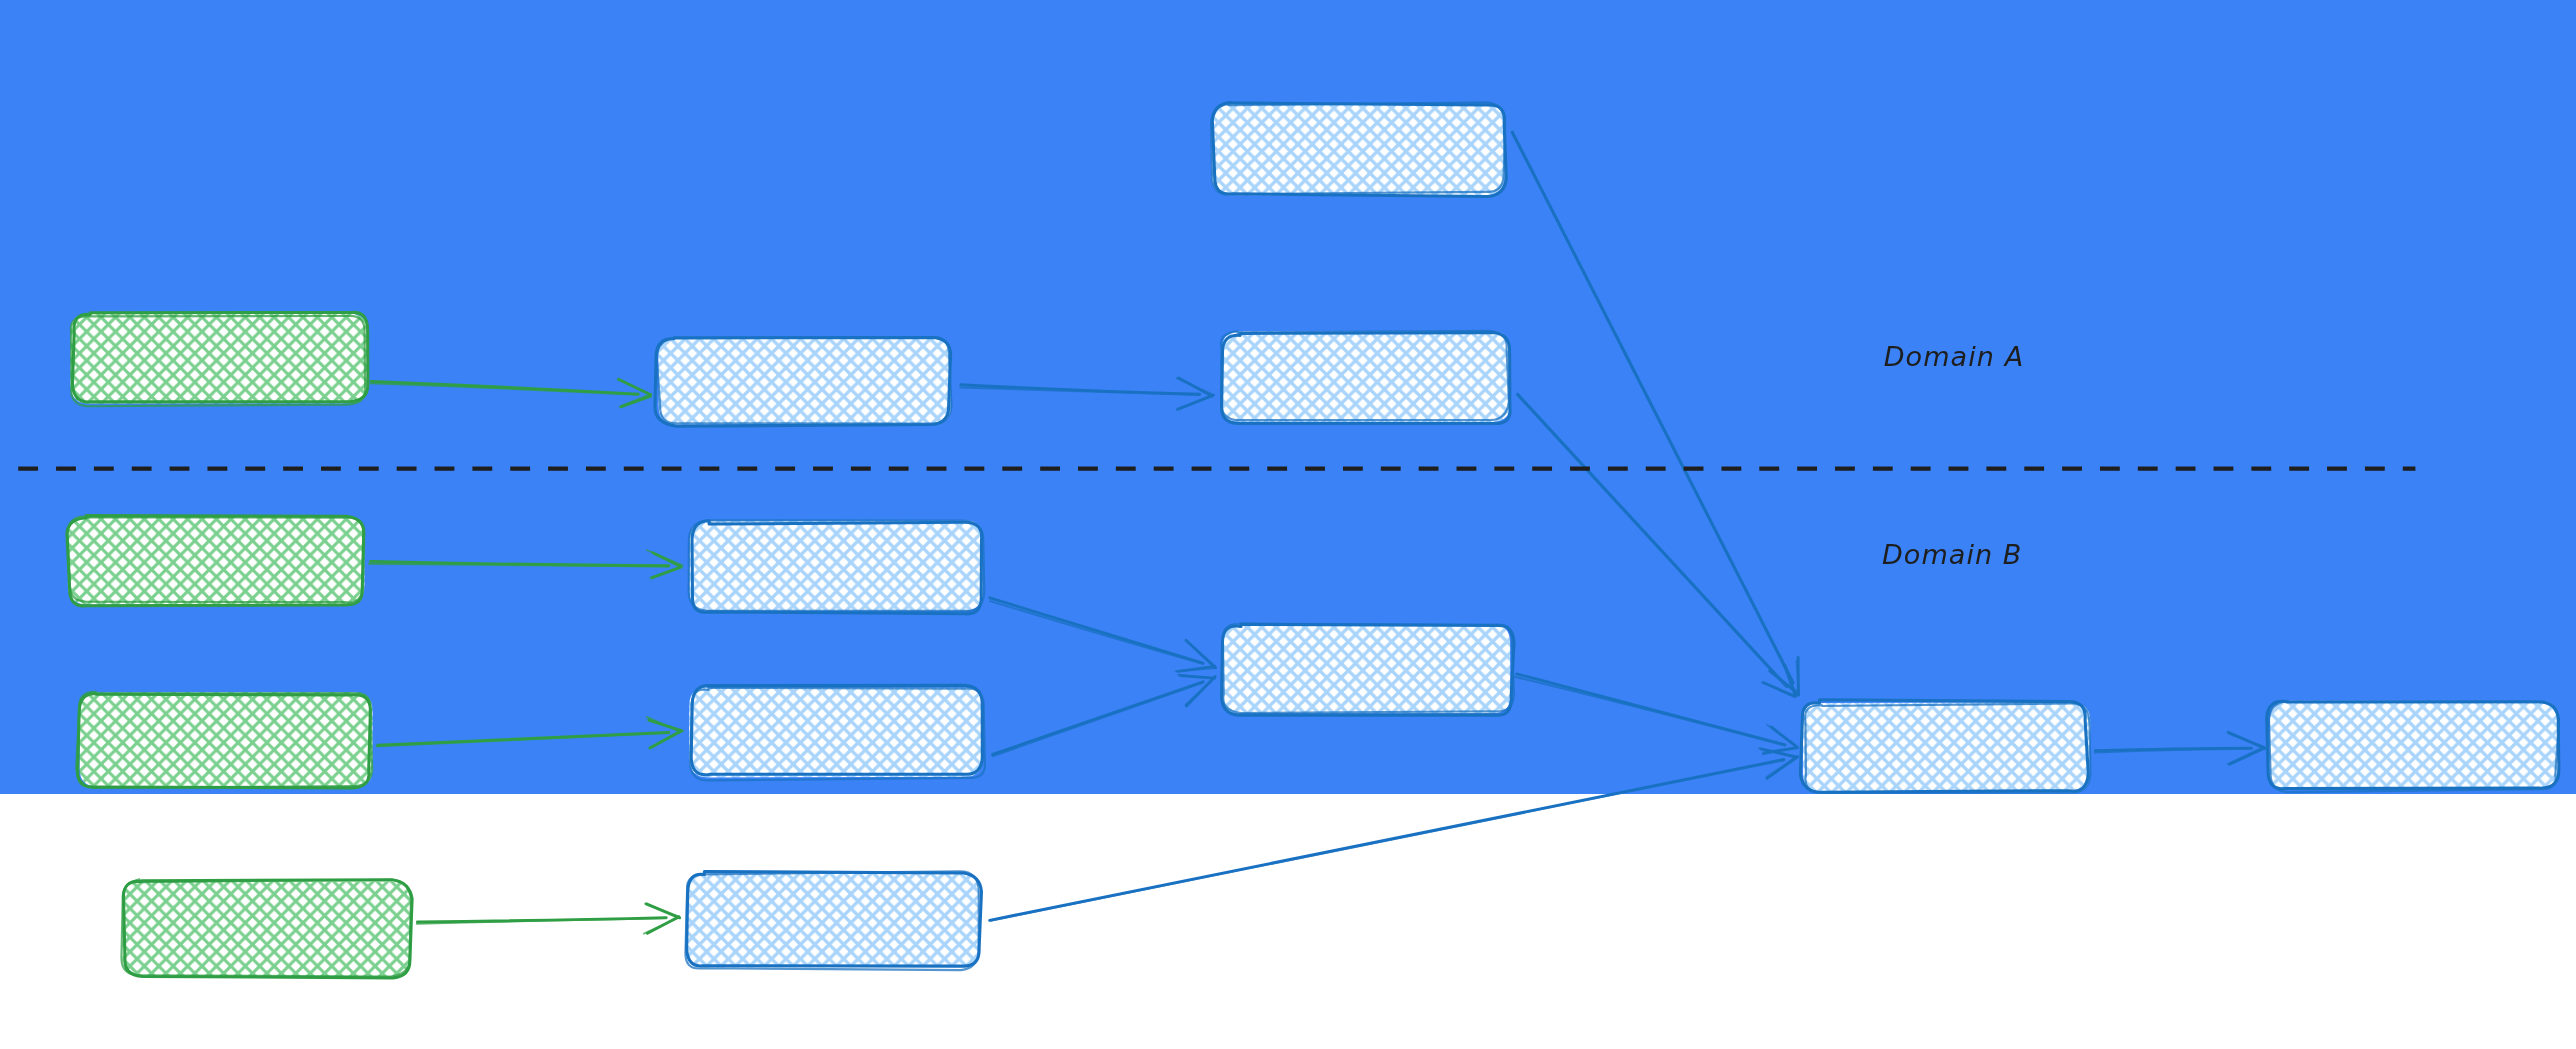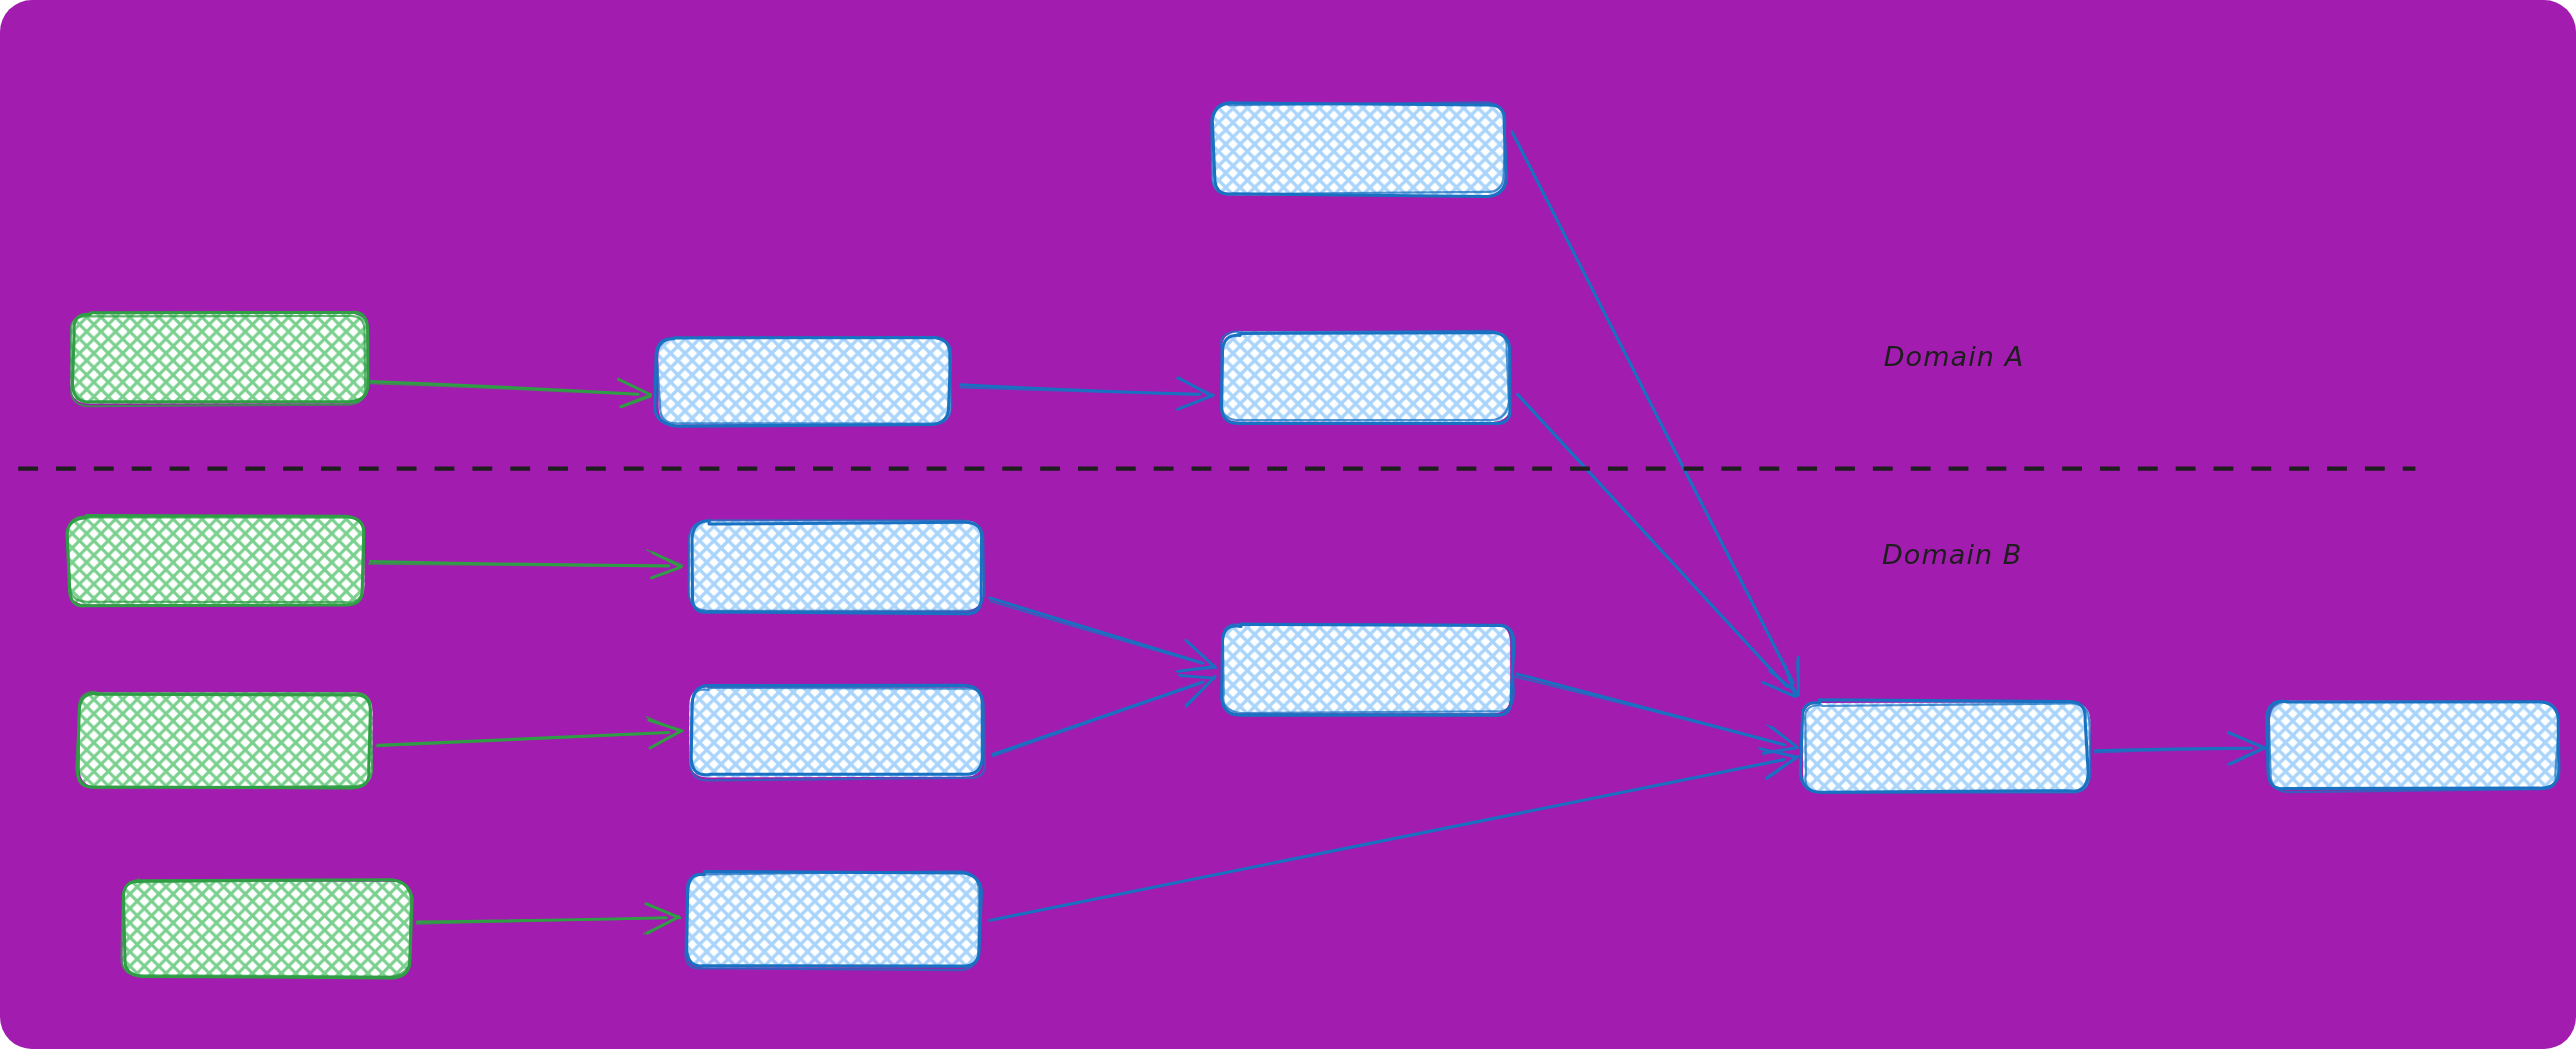--- a/index.html
+++ b/index.html
@@ -10,23 +10,22 @@
   }
   body {
     width: 2576px;
     height: 1049px;
     overflow: hidden;
     font-family: "DejaVu Sans", sans-serif;
   }
   #diagram-root {
     position: relative;
     width: 2576px;
-    height: 1049px;
-    background: #a21caf;
-    border-radius: 32px;
+    height: 794px;
+    background: #3b82f6;
   }
   #sketch-svg {
     position: absolute;
     inset: 0;
     width: 2576px;
     height: 1049px;
     display: block;
   }
   .domain-label {
     font-family: "DejaVu Sans", sans-serif;

